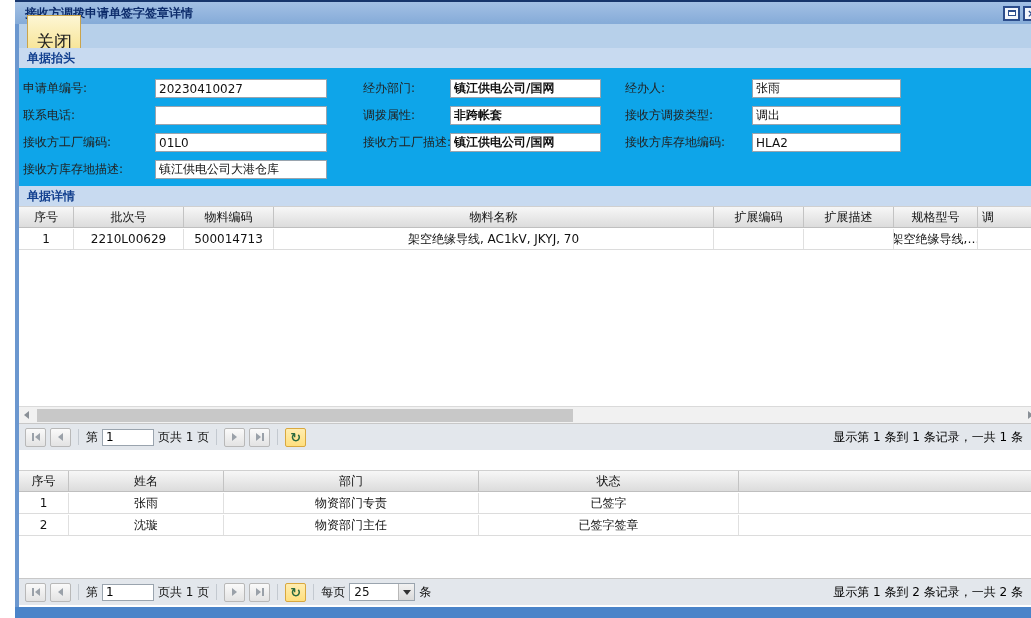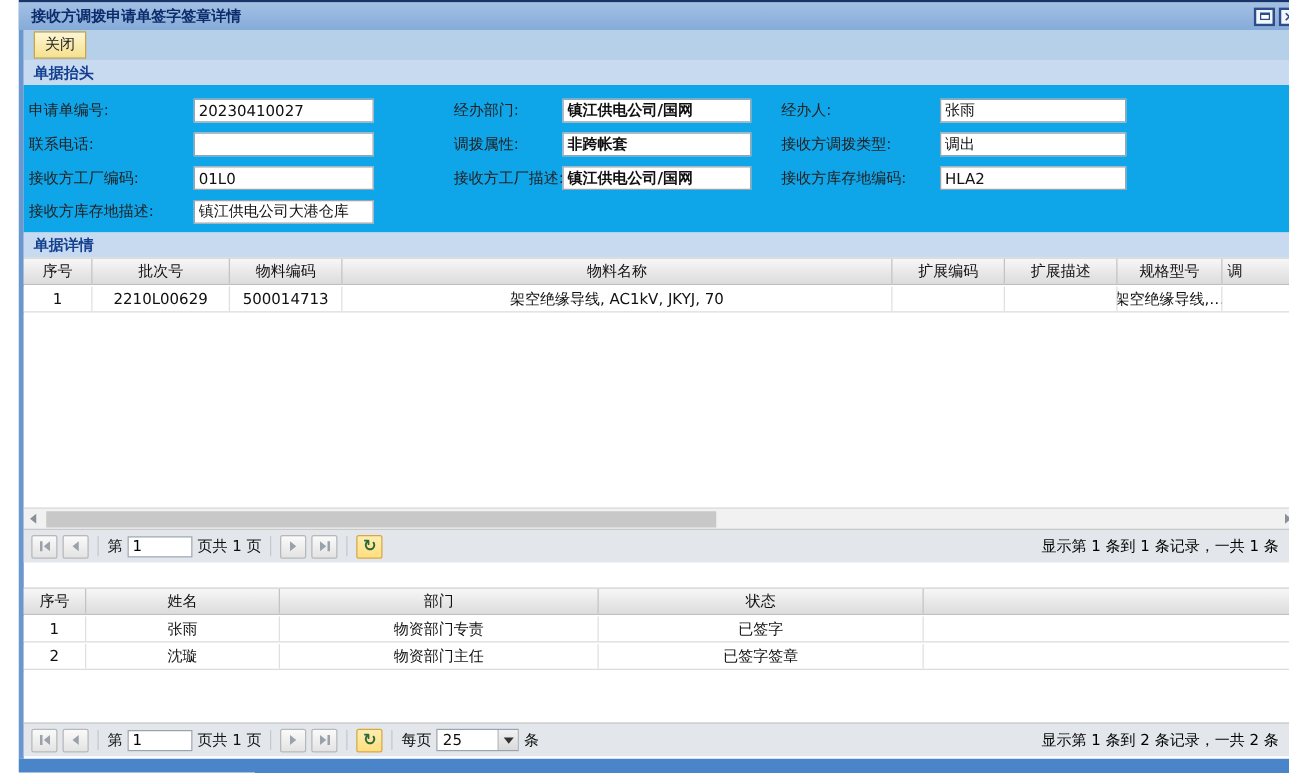--- a/index.html
+++ b/index.html
@@ -20,34 +20,34 @@
   .title { font-weight:bold; color:#0d2c6b; }
   .winbtns { margin-left:auto; display:flex; gap:3px; }
   .wbtn { width:17px; height:15px; background:#f3f6fb; border:2px solid #2c4d8c;
     display:flex; align-items:center; justify-content:center; cursor:pointer; }
   .restore-glyph { width:8px; height:6px; border:1px solid #2c4d8c; border-top:2px solid #2c4d8c; background:#fff; }
   .x-glyph { font-weight:bold; color:#2c4d8c; font-size:11px; line-height:1; }
 
   .band { position:absolute; left:4px; width:1018px; }
 
   .toolbar { top:24px; height:24px; background:#b7d0ea; display:flex; align-items:center; padding-left:8px; }
-  .btn-close { font-family:inherit; font-size:12px; color:#222; padding:1px 8px 2px 8px;
+  .btn-close { font-family:inherit; font-size:18px; color:#222; padding:14px 8px 2px 8px;
     background:linear-gradient(180deg,#fdf6d4,#f6e18c); border:1px solid #caa44c; cursor:pointer; }
 
   .secbar { height:20px; background:#c8daf0; display:flex; align-items:center; padding-left:8px; }
   .secbar span { font-weight:bold; color:#13408f; }
   .sec1 { top:48px; } .sec2 { top:186px; } .sec3 { top:450px; }
 
   .formarea { top:68px; height:118px; background:#0ea5e9; }
   .fld { position:absolute; height:19px; display:flex; align-items:center; }
   .fld .lbl { color:#222; }
   .fld input { position:absolute; height:19px; border:1px solid #9aa4ae; background:#fff;
     font-family:inherit; font-size:12px; padding:0 3px; color:#111; }
   .r1 { top:11px; } .r2 { top:38px; } .r3 { top:65px; } .r4 { top:92px; }
-  .c1 .lbl { position:absolute; left:4px; } .c1 input { left:136px; width:144px; }
+  .c1 .lbl { position:absolute; left:4px; } .c1 input { left:136px; width:172px; }
   .c2 .lbl { position:absolute; left:344px; } .c2 input { left:431px; width:151px;font-weight:bold; }
   .c3 .lbl { position:absolute; left:606px; } .c3 input { left:733px; width:149px; }
   .fld { left:0; width:1018px; }
 
   
   .grid-head { display:flex; height:22px; background:linear-gradient(180deg,#f7f7f7,#dcdcdc);
     border-top:1px solid #d0d0d0; border-bottom:1px solid #bfbfbf; overflow:hidden; }
   .grid-head .hc { display:flex; align-items:center; justify-content:center;
     border-right:1px solid #c3c3c3; color:#111; white-space:nowrap; overflow:hidden; flex:none; }
   .grid-row { display:flex; height:21px; background:#fff; border-bottom:1px solid #dcdcdc; overflow:hidden; }

